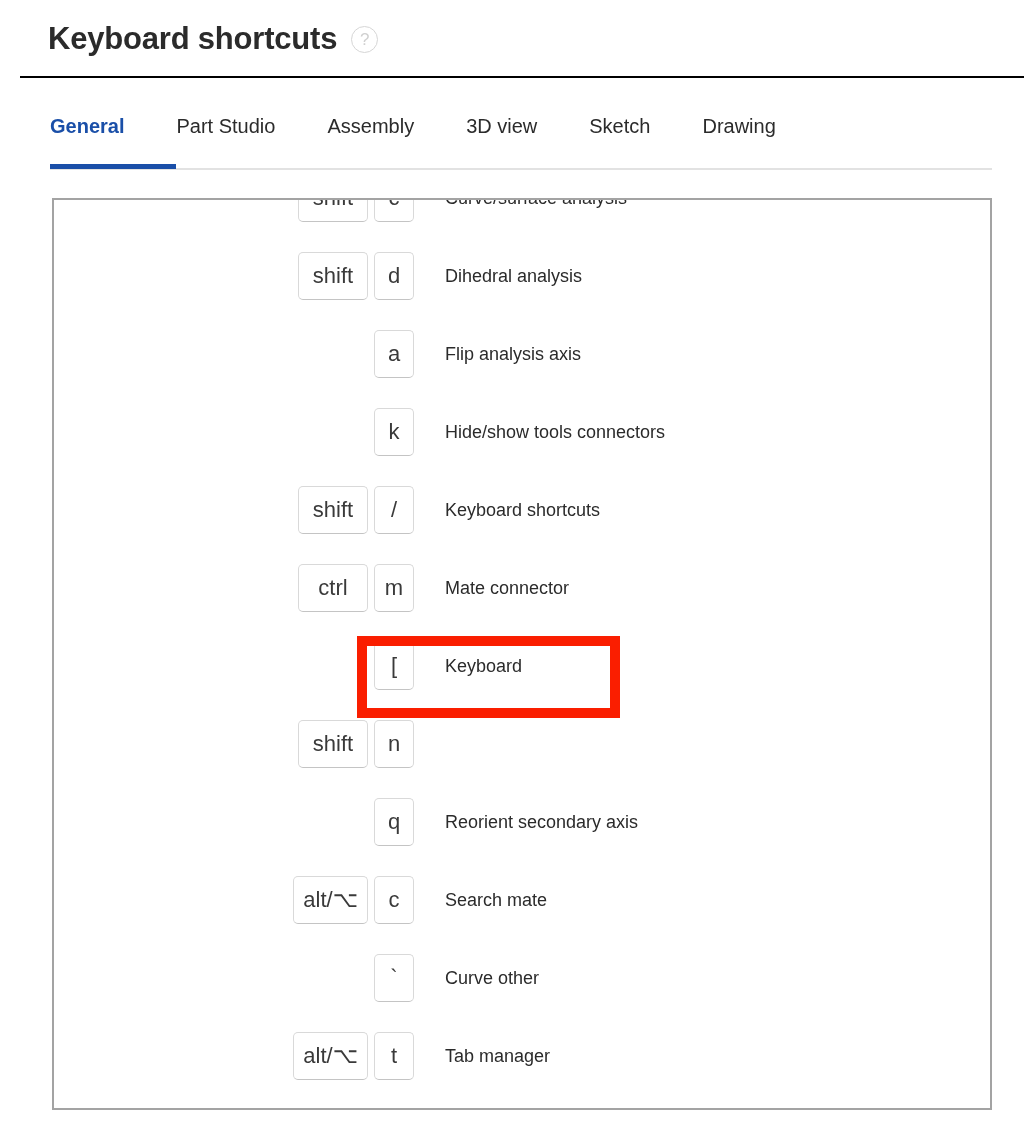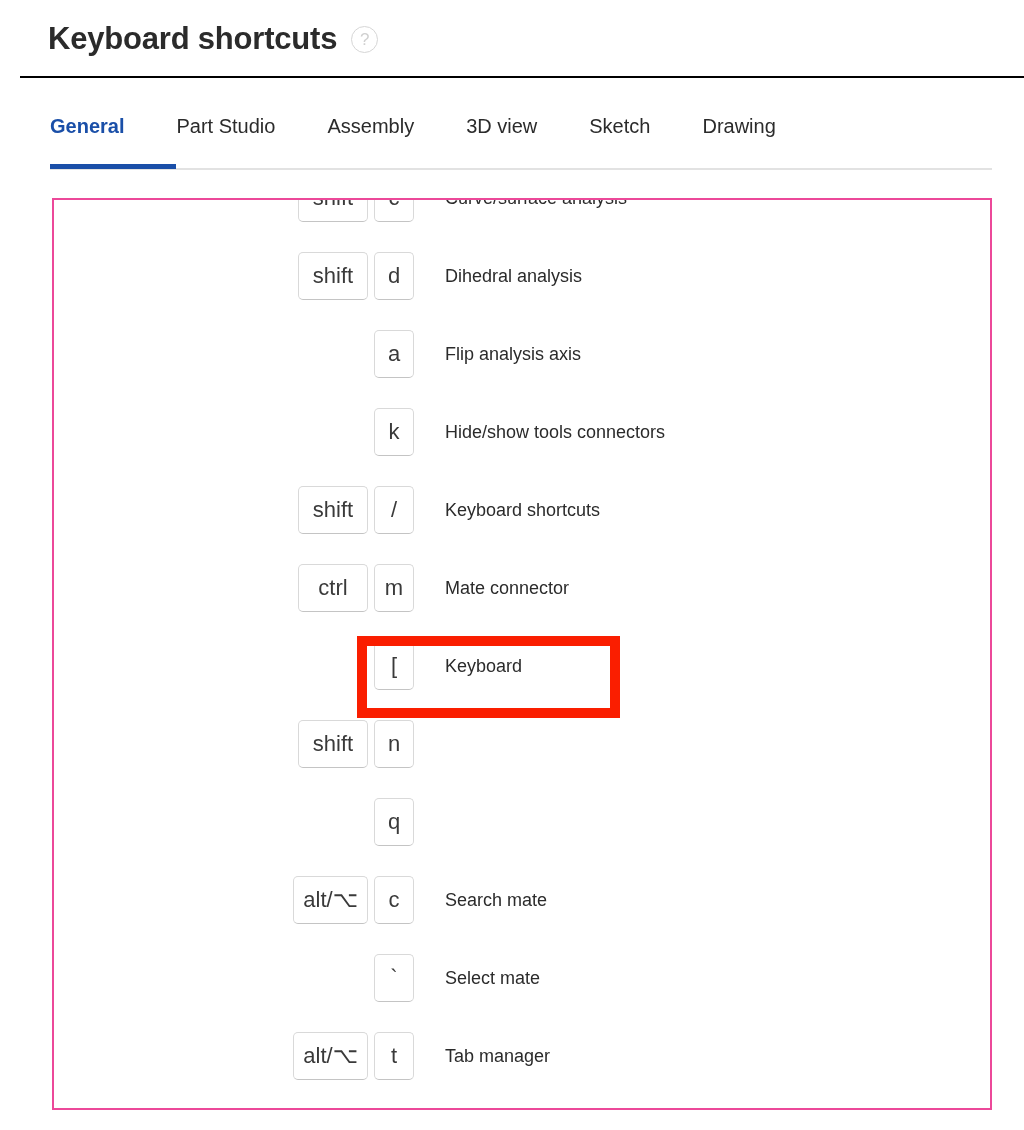--- a/index.html
+++ b/index.html
@@ -109,21 +109,21 @@
     background: #1a4fa8;
   }
 
   
   .panel {
     position: absolute;
     left: 52px;
     top: 198px;
     width: 940px;
     height: 912px;
-    border: 2px solid #ec4899;
+    border: 2px solid #a3a3a3;
     box-sizing: border-box;
     overflow: hidden;
     background: #ffffff;
   }
   .panel-scroll {
     position: absolute;
     left: 0;
     top: -41px;
     width: 100%;
   }
@@ -274,36 +274,37 @@
         </div>
         <div class="key-col">
           <span class="keycap">n</span>
         </div>
       </div>
       <div class="shortcut-row">
         <div class="mod-col"></div>
         <div class="key-col">
           <span class="keycap">q</span>
         </div>
+        <div class="label">Reorient secondary axis</div>
       </div>
       <div class="shortcut-row">
         <div class="mod-col">
           <span class="keycap wide">alt/⌥</span>
         </div>
         <div class="key-col">
           <span class="keycap">c</span>
         </div>
         <div class="label">Search mate</div>
       </div>
       <div class="shortcut-row">
         <div class="mod-col"></div>
         <div class="key-col">
           <span class="keycap">`</span>
         </div>
-        <div class="label">Select mate</div>
+        <div class="label">Curve other</div>
       </div>
       <div class="shortcut-row">
         <div class="mod-col">
           <span class="keycap wide">alt/⌥</span>
         </div>
         <div class="key-col">
           <span class="keycap">t</span>
         </div>
         <div class="label">Tab manager</div>
       </div>

